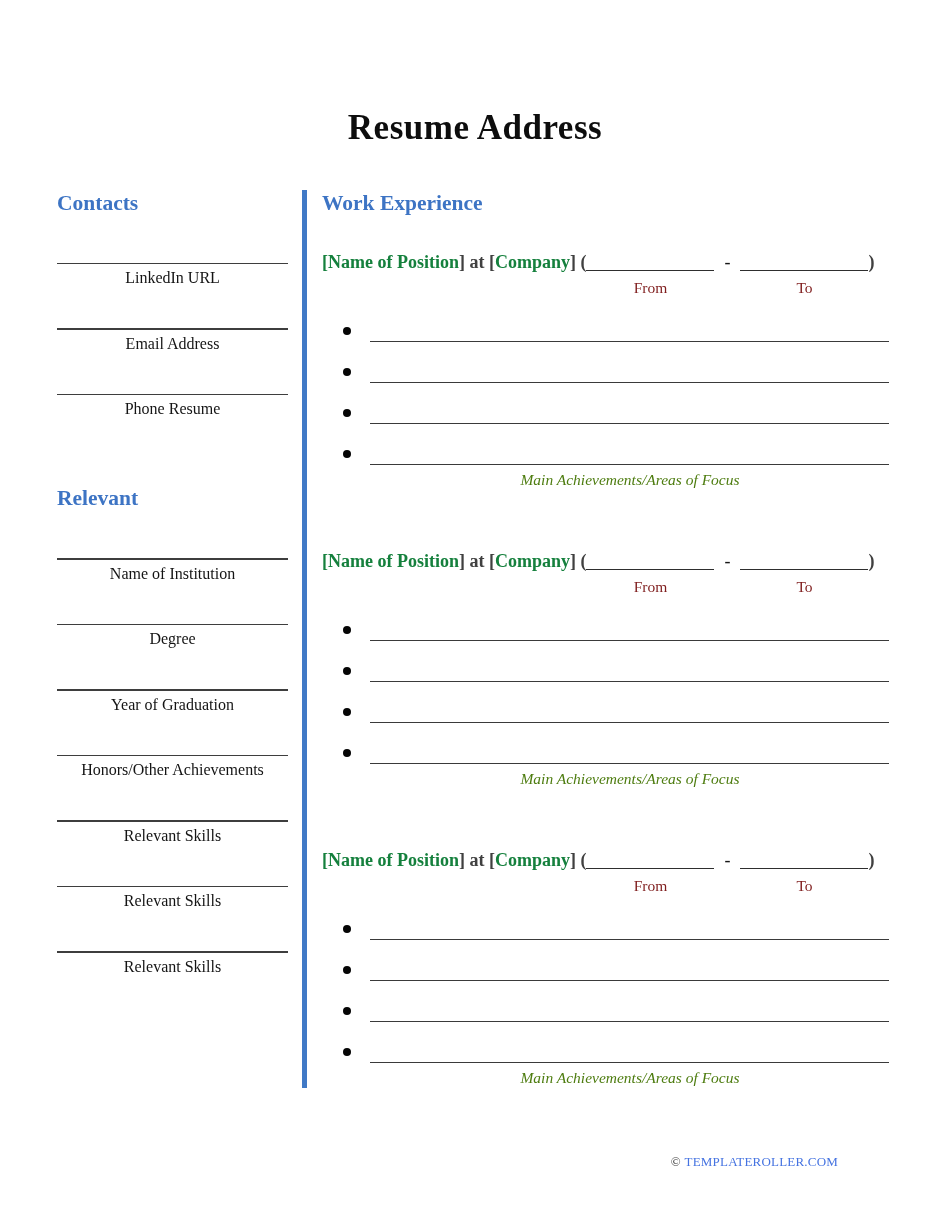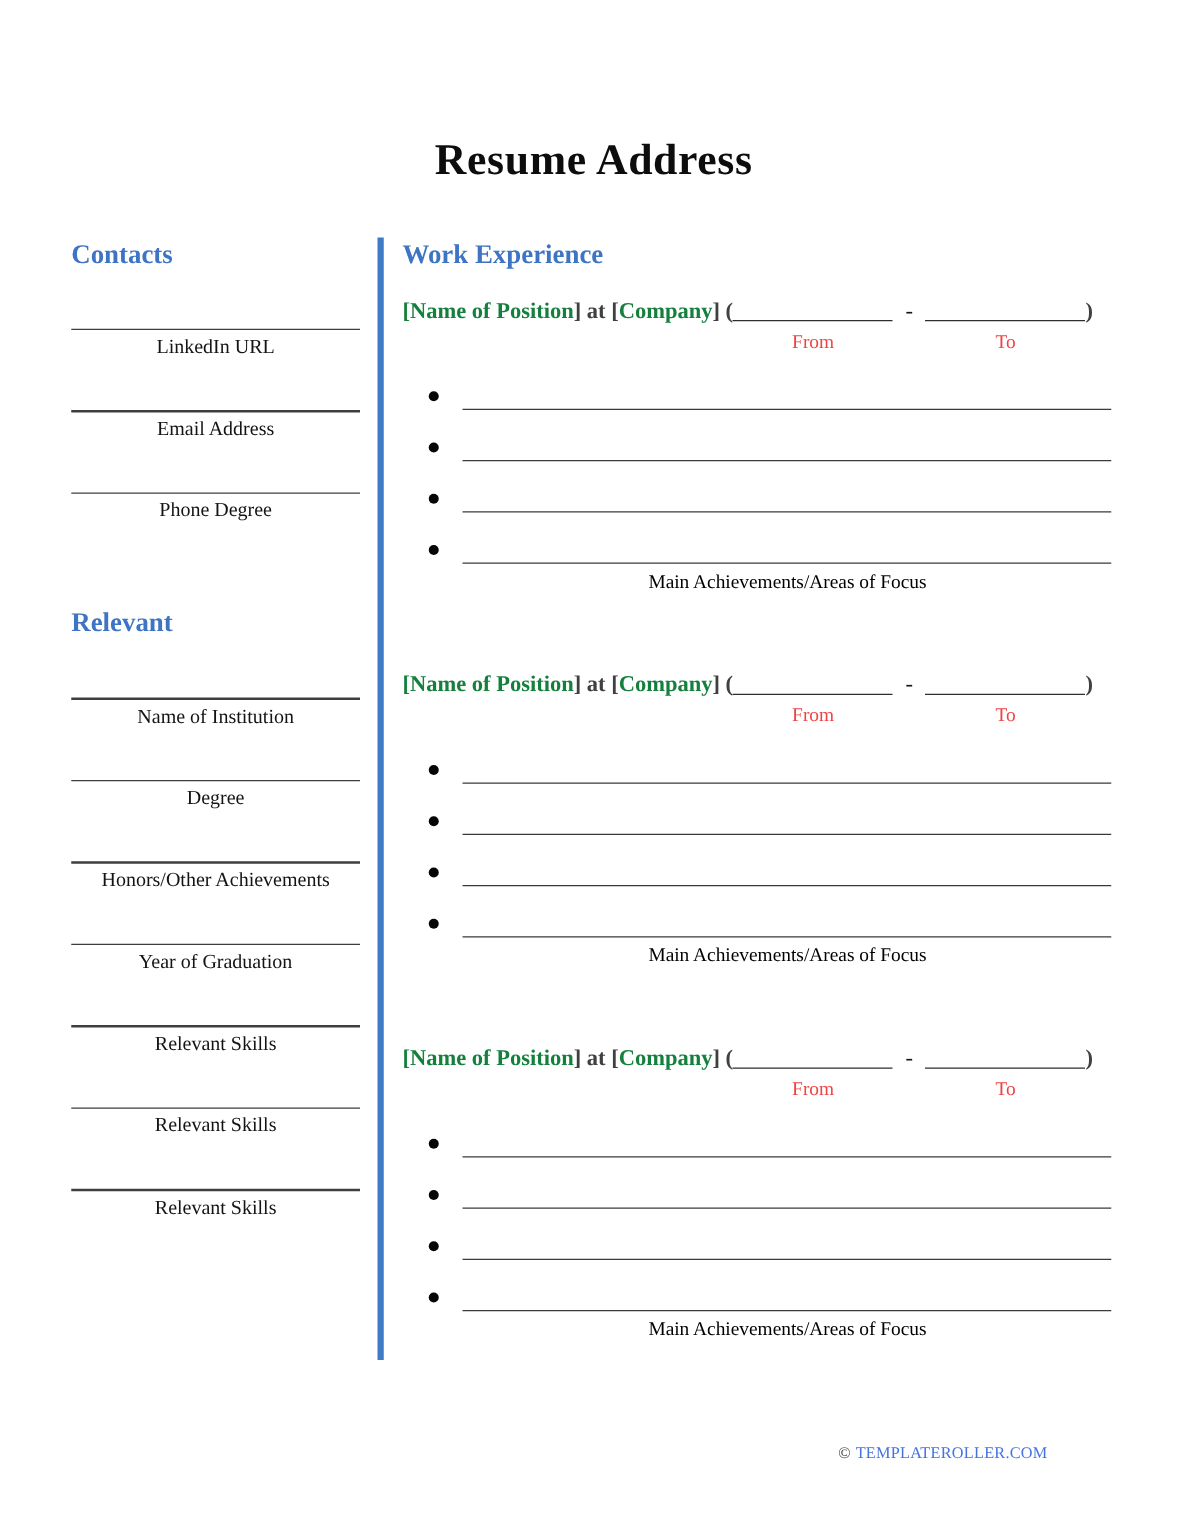--- a/index.html
+++ b/index.html
@@ -31,52 +31,52 @@
     font-size:16px; text-align:center; padding-top:4px; color:#141414;
     line-height:1.25;
   }
   
   .divider {
     position:absolute; left:302px; top:190px;
     width:5px; height:898px; background:#4079c6;
   }
   
   .right-col { position:absolute; left:322px; top:190px; width:568px; }
-  .right-col .sec-h { margin-bottom:21px; }
+  .right-col .sec-h { margin-bottom:35px; }
   .exp-block { margin-bottom:62px; }
   .pos-grid {
     display:grid;
     grid-template-columns:max-content 128px 26px 128px max-content;
     align-items:end;
     font-size:18px;
   }
   .pos-text { white-space:pre; }
   .seg-gray { color:#15803d;font-weight:bold; }
   .seg-dark { color:#404040; font-weight:600; }
   .blank-inline {
     display:block; height:3px; margin-bottom:2px;
     border-bottom:1.5px solid #2e2e2e;
   }
   .dash-cell { text-align:center; color:#161616; }
   .sub-label {
-    font-size:15.5px; text-align:center; padding-top:6px; color:#ef4444;
+    font-size:15.5px; text-align:center; padding-top:6px; color:#7f1d1d;
   }
   .bullets { margin-top:6px; }
   .bullet-row { position:relative; height:41px; }
   .bullet-dot {
     position:absolute; left:21px; bottom:9px;
     width:8px; height:8px; border-radius:50%; background:#050505;
   }
   .bullet-line {
     position:absolute; left:48px; right:1px; bottom:2px;
     border-bottom:1.4px solid #3a3a3a;
   }
   .ach {
     margin-left:48px; text-align:center;
-    font-size:15.5px; padding-top:4px; color:#000000;
+    font-size:15.5px; padding-top:4px; color:#4d7c0f;font-style:italic;
   }
   
   .footer {
     position:absolute; top:1155px; right:112px;
     font-family:Liberation Serif, serif;
     font-size:13px; line-height:1;
   }
   .copy { color:#3c3c3c; margin-right:4px; }
   .site { color:#4573e1; text-decoration:none; letter-spacing:0.2px; cursor:pointer; }
 </style>
@@ -94,40 +94,40 @@
     <div class="field">
       <div class="blank"></div>
       <div class="flabel">LinkedIn URL</div>
     </div>
     <div class="field">
       <div class="blank"></div>
       <div class="flabel">Email Address</div>
     </div>
     <div class="field">
       <div class="blank"></div>
-      <div class="flabel">Phone Degree</div>
+      <div class="flabel">Phone Resume</div>
     </div>
 
     <h2 class="sec-h mt-edu">Relevant</h2>
 
     <div class="field">
       <div class="blank"></div>
       <div class="flabel">Name of Institution</div>
     </div>
     <div class="field">
       <div class="blank"></div>
       <div class="flabel">Degree</div>
     </div>
     <div class="field">
       <div class="blank"></div>
+      <div class="flabel">Year of Graduation</div>
+    </div>
+    <div class="field">
+      <div class="blank"></div>
       <div class="flabel">Honors/Other Achievements</div>
-    </div>
-    <div class="field">
-      <div class="blank"></div>
-      <div class="flabel">Year of Graduation</div>
     </div>
 
 
     <div class="field">
       <div class="blank"></div>
       <div class="flabel">Relevant Skills</div>
     </div>
     <div class="field">
       <div class="blank"></div>
       <div class="flabel">Relevant Skills</div>

